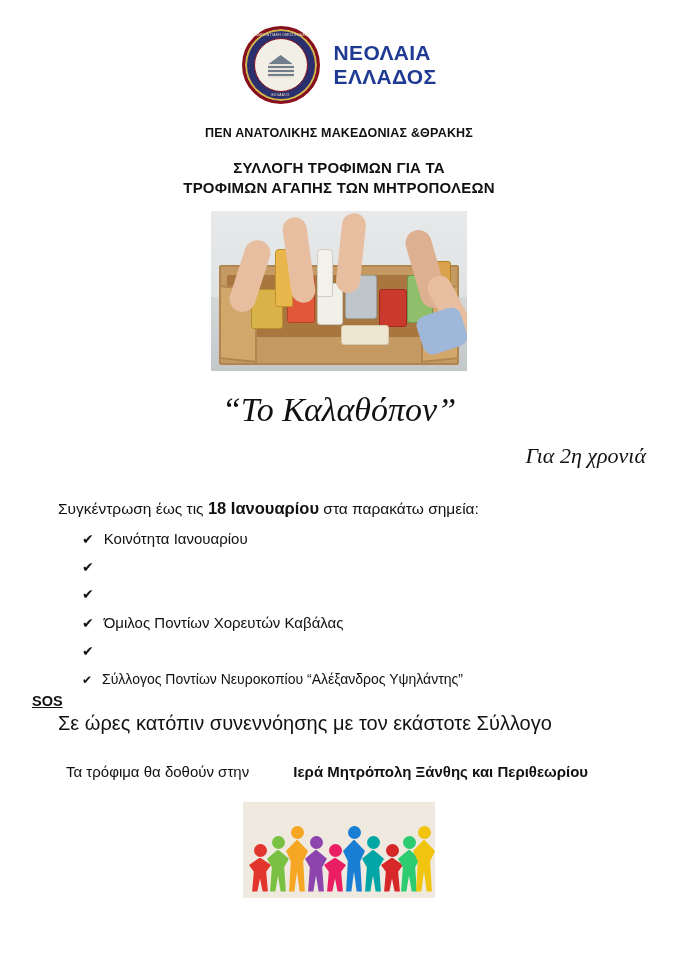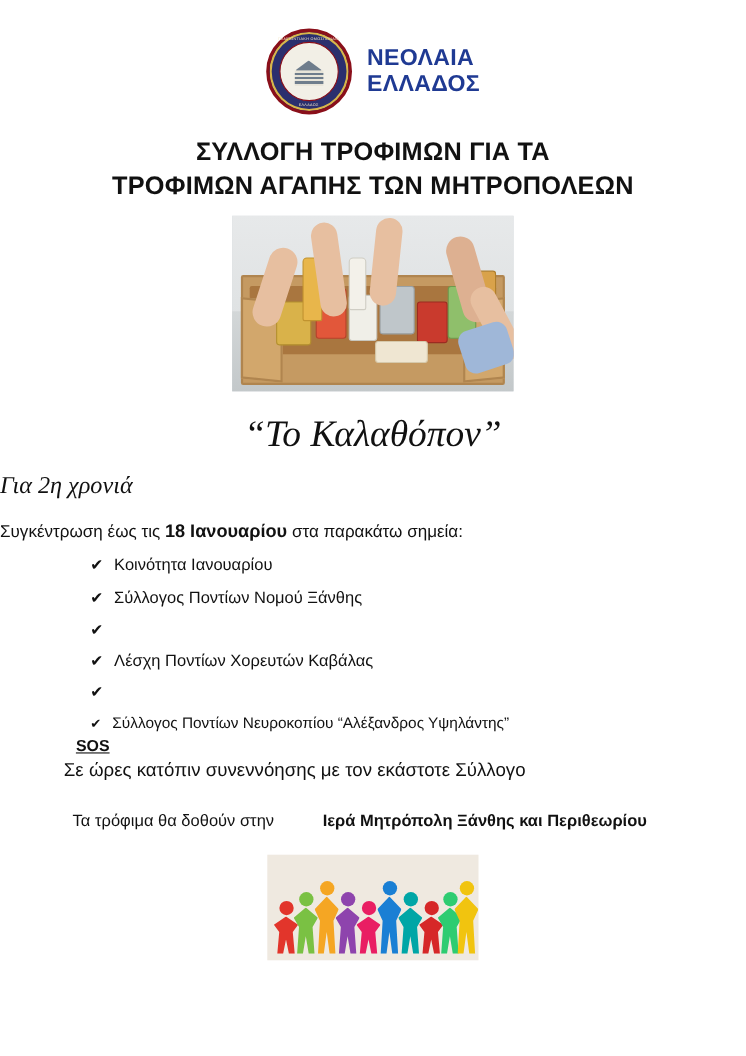--- a/index.html
+++ b/index.html
@@ -98,21 +98,21 @@
     text-align: center;
     font-size: 12.5px;
     font-weight: bold;
     letter-spacing: .2px;
     margin-top: 22px;
     color: #111;
   }
 
   .title {
     text-align: center;
-    font-size: 23px;
+    font-size: 15px;
     font-weight: bold;
     line-height: 1.35;
     margin-top: 18px;
     color: #111;
     letter-spacing: .2px;
   }
 
   
   .photo-wrap {
     margin: 12px auto 0;
@@ -196,32 +196,33 @@
   
   .script-title {
     text-align: center;
     font-family: "Liberation Serif", serif;
     font-style: italic;
     font-size: 34px;
     margin-top: 20px;
     color: #111;
   }
   .second-year {
-    text-align: left;
-    padding-right: 60px;
+    text-align: right;
+    padding-right: 32px;
     font-family: "Liberation Serif", serif;
     font-style: italic;
     font-size: 22px;
     margin-top: 14px;
     color: #111;
   }
 
   
   .collection-line {
-    margin-top: 20px;
+    margin-top: 30px;
+    padding-left: 58px;
     font-size: 15.5px;
     color: #111;
   }
   .collection-line .date {
     font-weight: bold;
     font-size: 16.5px;
   }
 
   .points {
     margin-top: 12px;
@@ -237,31 +238,31 @@
   }
   .point .check {
     font-size: 14px;
     line-height: 1;
     color: #111;
   }
   .point.small { font-size: 14px; margin-bottom: 6px; }
   .point.small .check { font-size: 12px; }
 
   .sos {
-    padding-left: 69px;
+    padding-left: 32px;
     margin-top: 2px;
     font-size: 14.5px;
     font-weight: bold;
     text-decoration: underline;
     color: #111;
   }
   .sos-note {
     padding-left: 58px;
     margin-top: 3px;
-    font-size: 17px;
+    font-size: 20px;
     color: #111;
   }
 
   .delivery {
     margin-top: 28px;
     padding-left: 66px;
     font-size: 15px;
     color: #111;
   }
   .delivery b { font-weight: bold; margin-left: 40px; }
@@ -303,20 +304,21 @@
       <div class="crest"></div>
       <div class="crest-bars"></div>
       <div class="emblem-text-bottom">ΕΛΛΑΔΟΣ</div>
     </div>
     <div class="org-name">
       <div>ΝΕΟΛΑΙΑ</div>
       <div>ΕΛΛΑΔΟΣ</div>
     </div>
   </div>
 
+  <div class="subtitle">ΠΕΝ ΑΝΑΤΟΛΙΚΗΣ ΜΑΚΕΔΟΝΙΑΣ &amp;ΘΡΑΚΗΣ</div>
 
   <div class="title">
     <div>ΣΥΛΛΟΓΗ ΤΡΟΦΙΜΩΝ ΓΙΑ ΤΑ</div>
     <div>ΤΡΟΦΙΜΩΝ ΑΓΑΠΗΣ ΤΩΝ ΜΗΤΡΟΠΟΛΕΩΝ</div>
   </div>
 
   <div class="photo-wrap">
     <div class="photo">
       <div class="wall"></div>
       <div class="floor"></div>
@@ -351,28 +353,27 @@
     <span>Συγκέντρωση έως τις </span><span class="date">18 Ιανουαρίου</span><span> στα παρακάτω σημεία:</span>
   </div>
 
   <div class="points">
     <div class="point">
       <span class="check">✔</span>
       <span>Κοινότητα Ιανουαρίου</span>
     </div>
     <div class="point">
       <span class="check">✔</span>
-      <span>Σύλλογος Ποντίων Νομού Ξάνθης</span>
     </div>
     <div class="point">
       <span class="check">✔</span>
     </div>
     <div class="point">
       <span class="check">✔</span>
-      <span>Λέσχη Ποντίων Χορευτών Καβάλας</span>
+      <span>Όμιλος Ποντίων Χορευτών Καβάλας</span>
     </div>
     <div class="point">
       <span class="check">✔</span>
     </div>
     <div class="point small">
       <span class="check">✔</span>
       <span>Σύλλογος Ποντίων Νευροκοπίου “Αλέξανδρος Υψηλάντης”</span>
     </div>
   </div>
 

